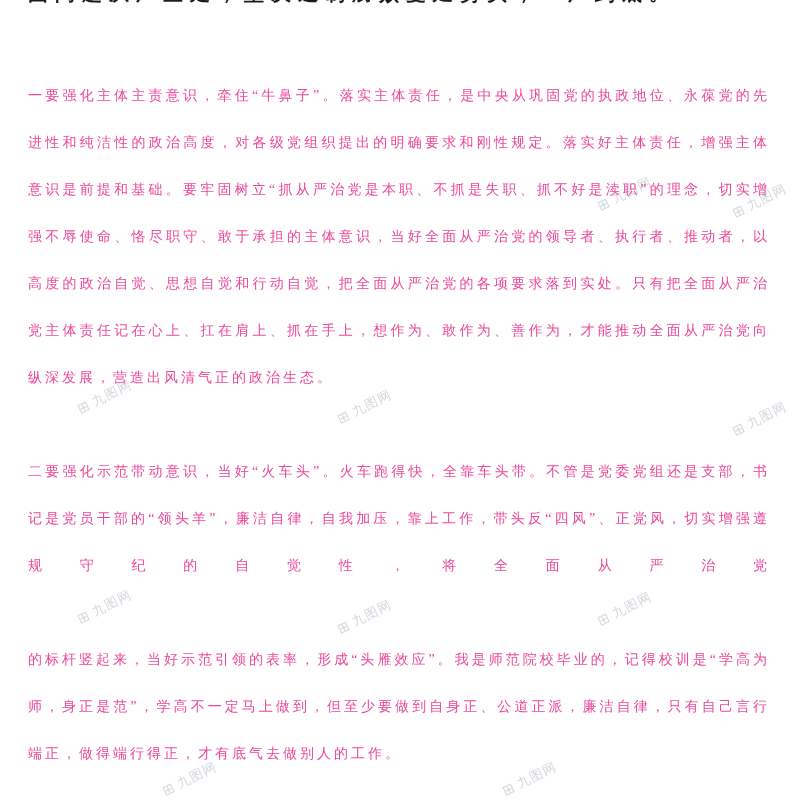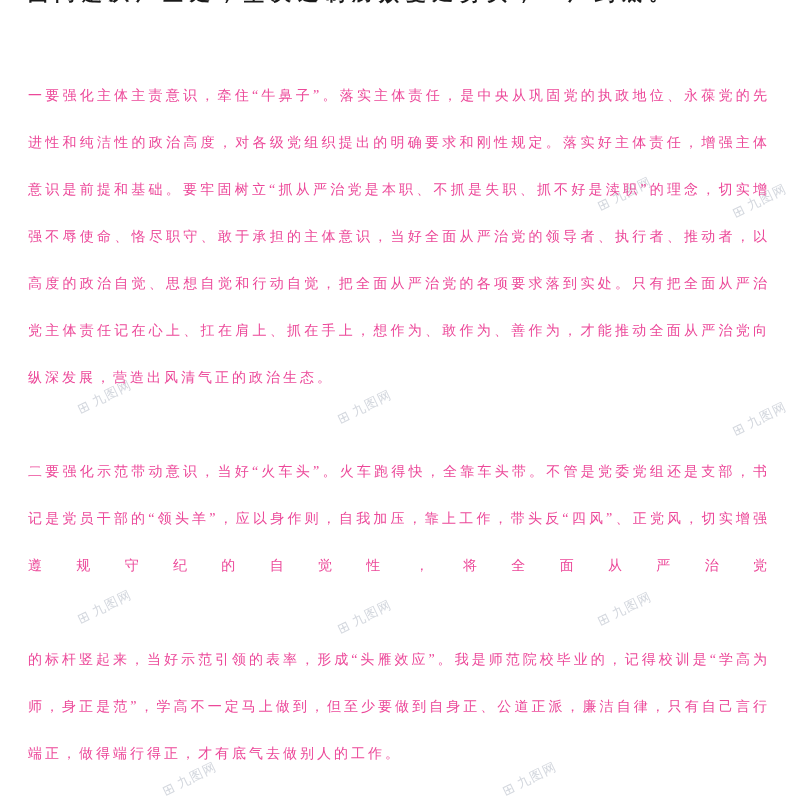--- a/index.html
+++ b/index.html
@@ -124,17 +124,17 @@
         <span>九图网</span>
       </span>
     </div>
 
   <div class="top-clip">
     <span>围问题从严查处，坚决遏制腐败蔓延势头，一严到底。</span>
   </div>
 
   <div class="content" id="paragraphs">
       <p>一要强化主体主责意识，牵住“牛鼻子”。落实主体责任，是中央从巩固党的执政地位、永葆党的先进性和纯洁性的政治高度，对各级党组织提出的明确要求和刚性规定。落实好主体责任，增强主体意识是前提和基础。要牢固树立“抓从严治党是本职、不抓是失职、抓不好是渎职”的理念，切实增强不辱使命、恪尽职守、敢于承担的主体意识，当好全面从严治党的领导者、执行者、推动者，以高度的政治自觉、思想自觉和行动自觉，把全面从严治党的各项要求落到实处。只有把全面从严治党主体责任记在心上、扛在肩上、抓在手上，想作为、敢作为、善作为，才能推动全面从严治党向纵深发展，营造出风清气正的政治生态。</p>
-      <p class="force-last">二要强化示范带动意识，当好“火车头”。火车跑得快，全靠车头带。不管是党委党组还是支部，书记是党员干部的“领头羊”，应以身作则，自我加压，靠上工作，带头反“四风”、正党风，切实增强遵规守纪的自觉性，将全面从严治党</p>
+      <p class="force-last">二要强化示范带动意识，当好“火车头”。火车跑得快，全靠车头带。不管是党委党组还是支部，书记是党员干部的“领头羊”，廉洁自律，自我加压，靠上工作，带头反“四风”、正党风，切实增强遵规守纪的自觉性，将全面从严治党</p>
       <p>的标杆竖起来，当好示范引领的表率，形成“头雁效应”。我是师范院校毕业的，记得校训是“学高为师，身正是范”，学高不一定马上做到，但至少要做到自身正、公道正派，廉洁自律，只有自己言行端正，做得端行得正，才有底气去做别人的工作。</p>
     </div>
 
 </div>
 
 </body></html>

